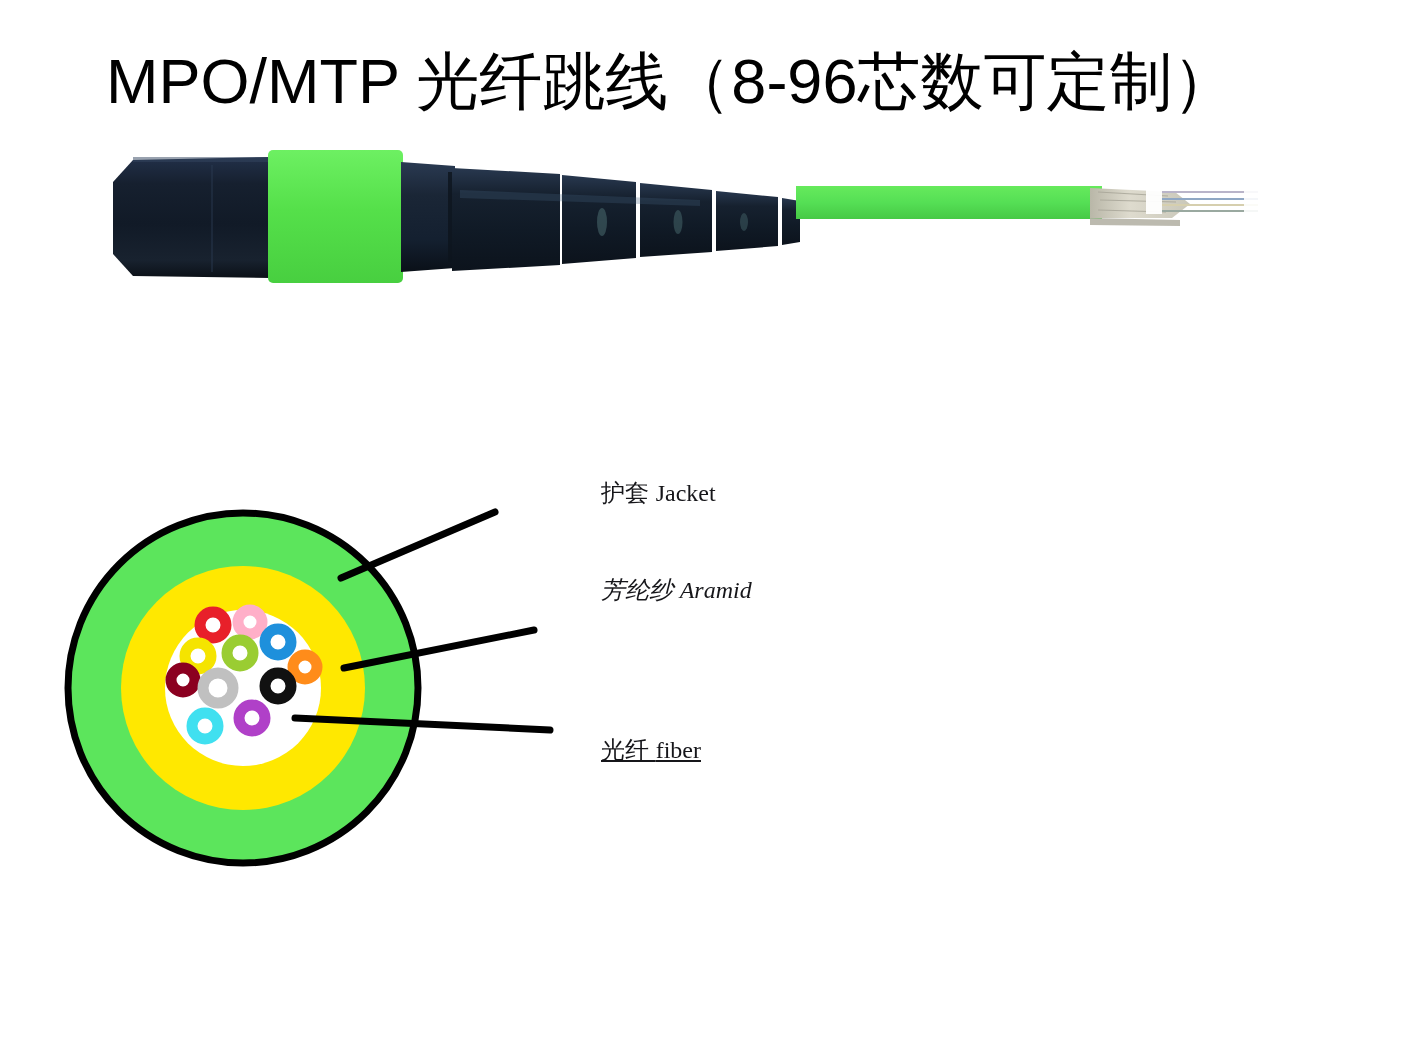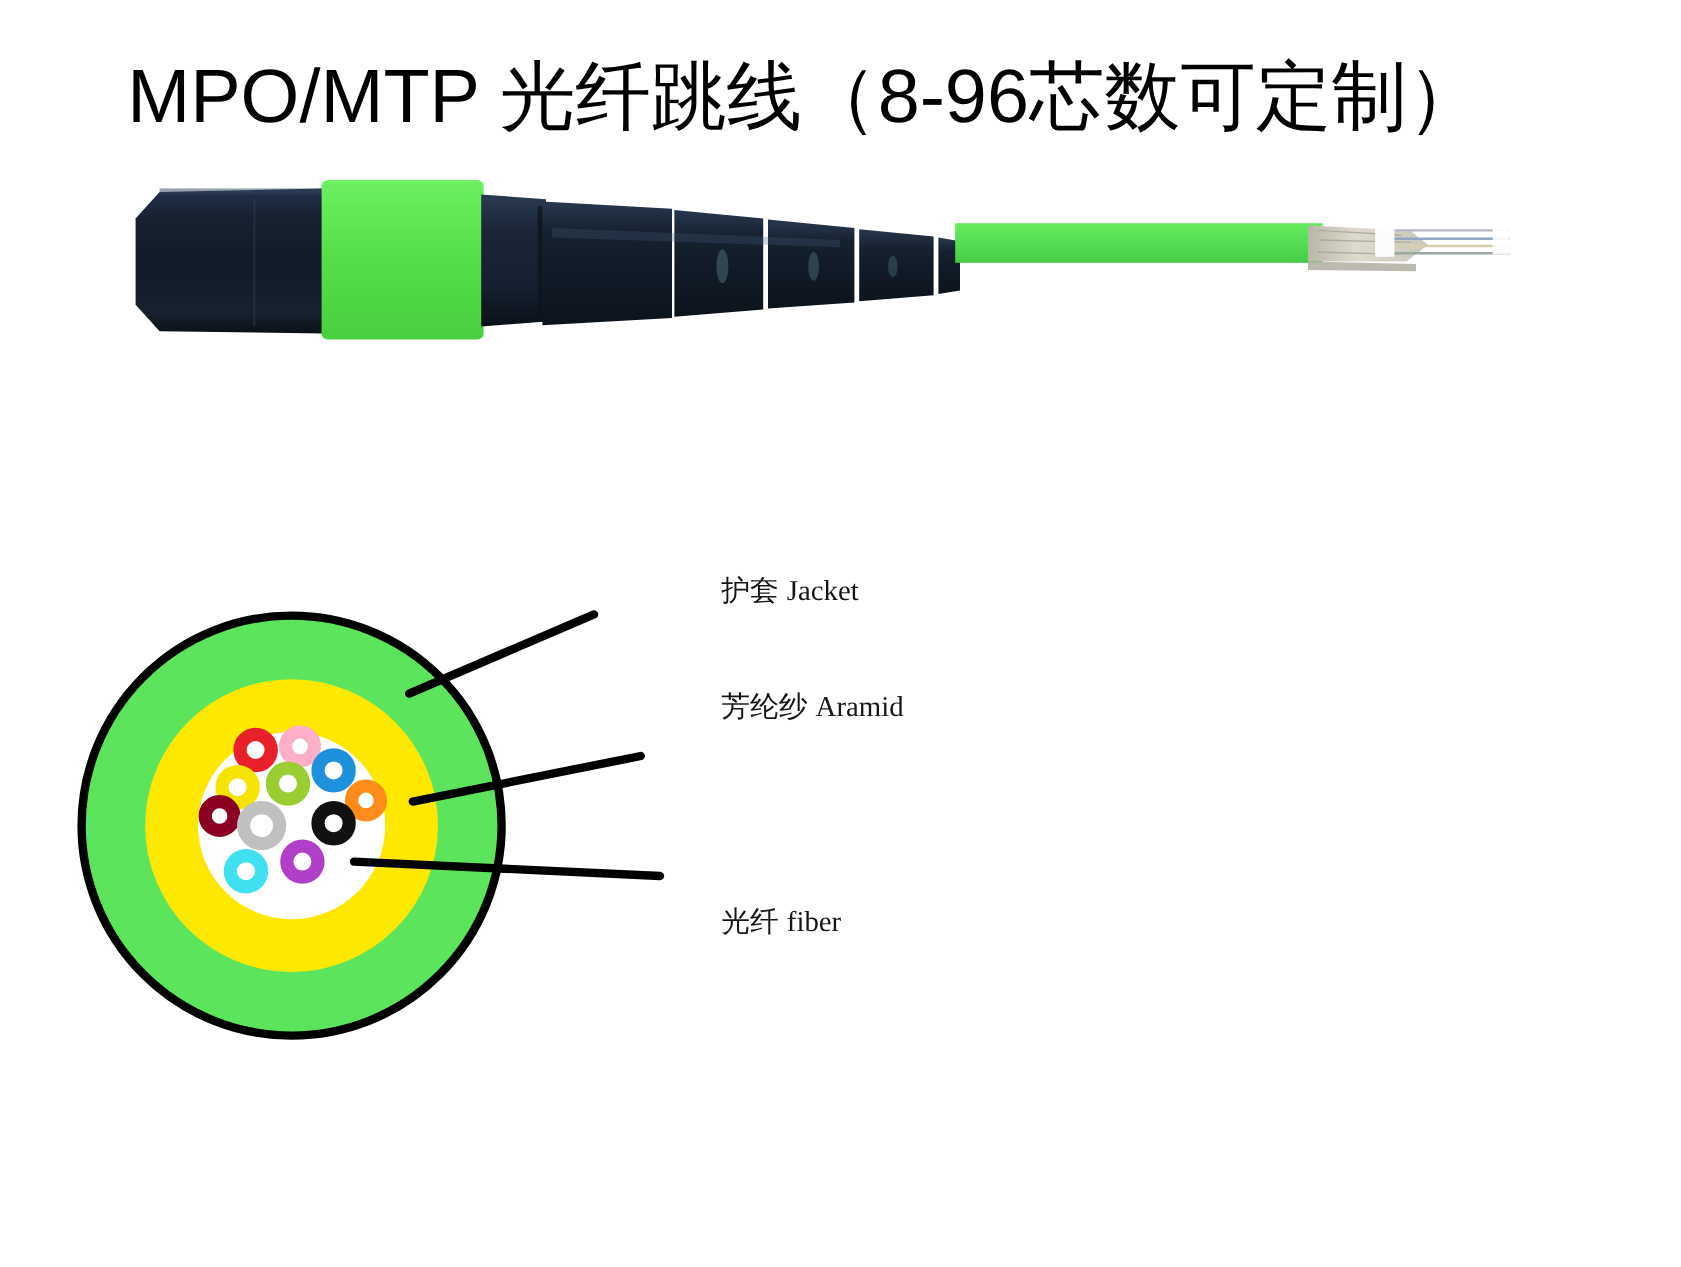--- a/index.html
+++ b/index.html
@@ -55,22 +55,22 @@
     color: #16161a;
     white-space: nowrap;
   }
   .cn {
     font-family: "Liberation Sans", "DejaVu Sans", sans-serif;
   }
   .en {
     font-family: "Liberation Serif", "DejaVu Serif", serif;
   }
   #label-jacket  { left: 601px; top: 475px; }
-  #label-aramid  { left: 601px; top: 572px; }
-  #label-fiber   { left: 601px; top: 751px; }
+  #label-aramid  { left: 601px; top: 572px; font-style: italic; }
+  #label-fiber   { left: 601px; top: 732px; text-decoration: underline; }
 </style>
 </head>
 <body>
 
 <div id="page">
 
   <div id="title">MPO/MTP  光纤跳线（8-96芯数可定制）</div>
 
   <svg id="cord-photo" viewBox="0 0 1300 170">
     <defs>

